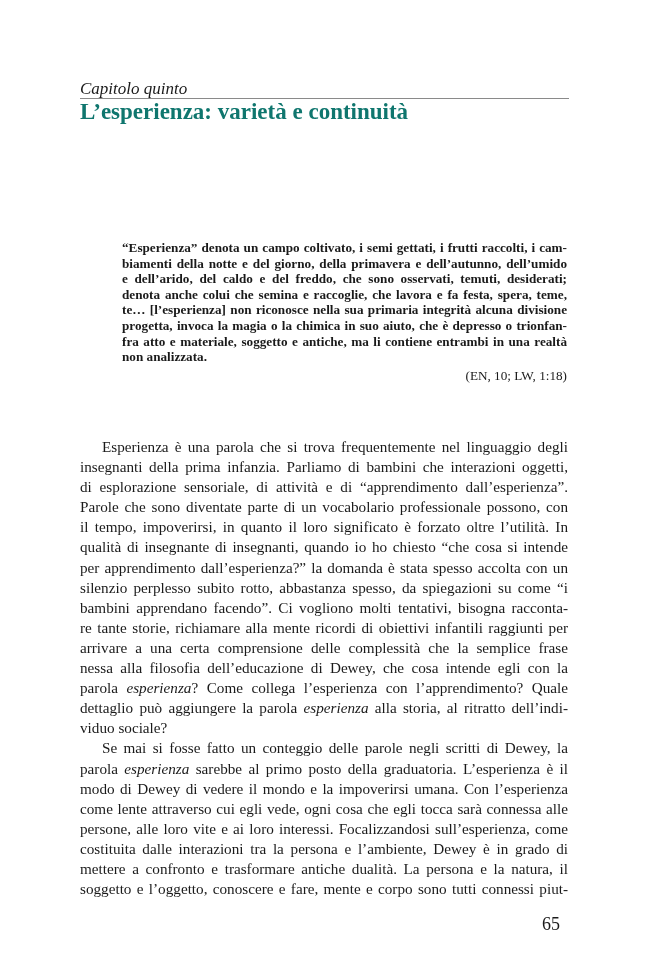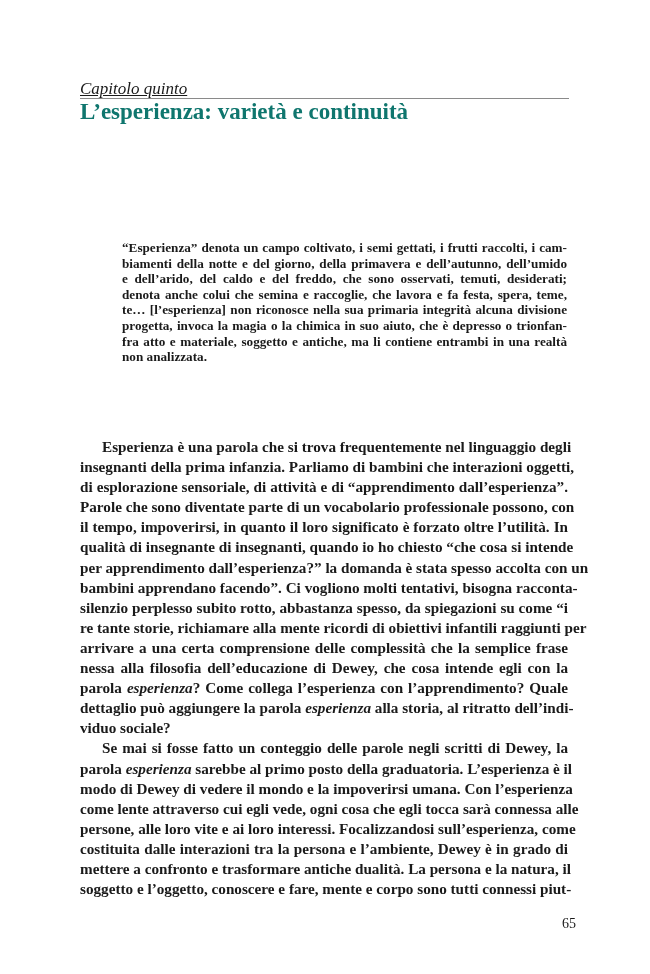--- a/index.html
+++ b/index.html
@@ -21,21 +21,20 @@
       width: 650px; height: 974px;
     }
     .chapter-label {
       position: absolute;
       left: 80px;
       top: 80px;
       font-style: italic;
       font-size: 17px;
       line-height: 18px;
       color: #1a1a1a;
-      text-decoration: underline;
     }
     .header-rule {
       position: absolute;
       left: 80px;
       top: 98px;
       width: 489px;
       height: 0;
       border-top: 1.5px solid #8a8a8a;
     }
     .chapter-title {
@@ -85,36 +84,35 @@
       top: 437px;
       width: 488px;
       font-size: 15.2px;
       line-height: 20.1px;
     }
     .body-text .line {
       display: block;
       text-align: justify;
       text-align-last: justify;
       white-space: nowrap;
-      font-weight: bold;
     }
     .body-text .line.indent {
       text-indent: 22px;
     }
     .body-text .line.last {
       text-align-last: left;
     }
     .body-text em {
       font-style: italic;
     }
     .page-number {
       position: absolute;
-      right: 74px;
+      right: 90px;
       top: 916px;
-      font-size: 14px;
+      font-size: 18px;
       line-height: 16px;
       margin-left: 36px;
     }
   </style>
 </head>
 <body>
 
 <div class="page">
 
   <div class="chapter-label">Capitolo quinto</div>
@@ -126,32 +124,33 @@
       <span class="line">“Esperienza” denota un campo coltivato, i semi gettati, i frutti raccolti, i cam-</span>
       <span class="line">biamenti della notte e del  giorno, della primavera e dell’autunno, dell’umido</span>
       <span class="line">e dell’arido, del caldo e del freddo, che sono osservati, temuti, desiderati;</span>
       <span class="line">denota anche colui che semina e raccoglie, che lavora e fa festa, spera, teme,</span>
       <span class="line">te… [l’esperienza] non riconosce nella sua primaria integrità alcuna divisione</span>
       <span class="line">progetta, invoca la magia o la chimica in suo aiuto, che è depresso o trionfan-</span>
       <span class="line">fra atto e materiale, soggetto e antiche, ma li contiene entrambi in una realtà</span>
       <span class="line last">non analizzata.</span>
     </p>
   </blockquote>
+  <div class="citation">(EN, 10; LW, 1:18)</div>
 
   <div class="body-text">
 
     <span class="line indent"><span>Esperienza è una parola che si trova frequentemente nel linguaggio degli</span></span>
     <span class="line"><span>insegnanti della prima infanzia. Parliamo di bambini che interazioni oggetti,</span></span>
     <span class="line"><span>di esplorazione sensoriale, di attività e di “apprendimento dall’esperienza”.</span></span>
     <span class="line"><span>Parole che sono diventate parte di un vocabolario professionale possono, con</span></span>
     <span class="line"><span>il tempo, impoverirsi, in quanto il loro significato è forzato oltre l’utilità. In</span></span>
     <span class="line"><span>qualità di insegnante di insegnanti, quando io ho chiesto “che cosa si intende</span></span>
     <span class="line"><span>per apprendimento dall’esperienza?” la domanda è stata spesso accolta con un</span></span>
+    <span class="line"><span>silenzio perplesso subito rotto, abbastanza spesso, da spiegazioni su come “i</span></span>
     <span class="line"><span>bambini apprendano facendo”. Ci vogliono molti tentativi, bisogna racconta-</span></span>
-    <span class="line"><span>silenzio perplesso subito rotto, abbastanza spesso, da spiegazioni su come “i</span></span>
     <span class="line"><span>re tante storie, richiamare alla mente ricordi di obiettivi infantili raggiunti per</span></span>
     <span class="line"><span>arrivare a una certa comprensione delle complessità che la semplice frase</span></span>
     <span class="line"><span>nessa alla filosofia dell’educazione di Dewey, che cosa intende egli con la</span></span>
     <span class="line"><span>parola </span><em>esperienza</em><span>? Come collega l’esperienza con l’apprendimento? Quale</span></span>
     <span class="line"><span>dettaglio può aggiungere la parola </span><em>esperienza</em><span> alla storia, al ritratto dell’indi-</span></span>
     <span class="line last"><span>viduo sociale?</span></span>
 
     <span class="line indent"><span>Se mai si fosse fatto un conteggio delle parole negli scritti di Dewey, la</span></span>
     <span class="line"><span>parola </span><em>esperienza</em><span> sarebbe al primo posto della graduatoria. L’esperienza è il</span></span>
     <span class="line"><span>modo di Dewey di vedere il mondo e la impoverirsi umana. Con l’esperienza</span></span>

